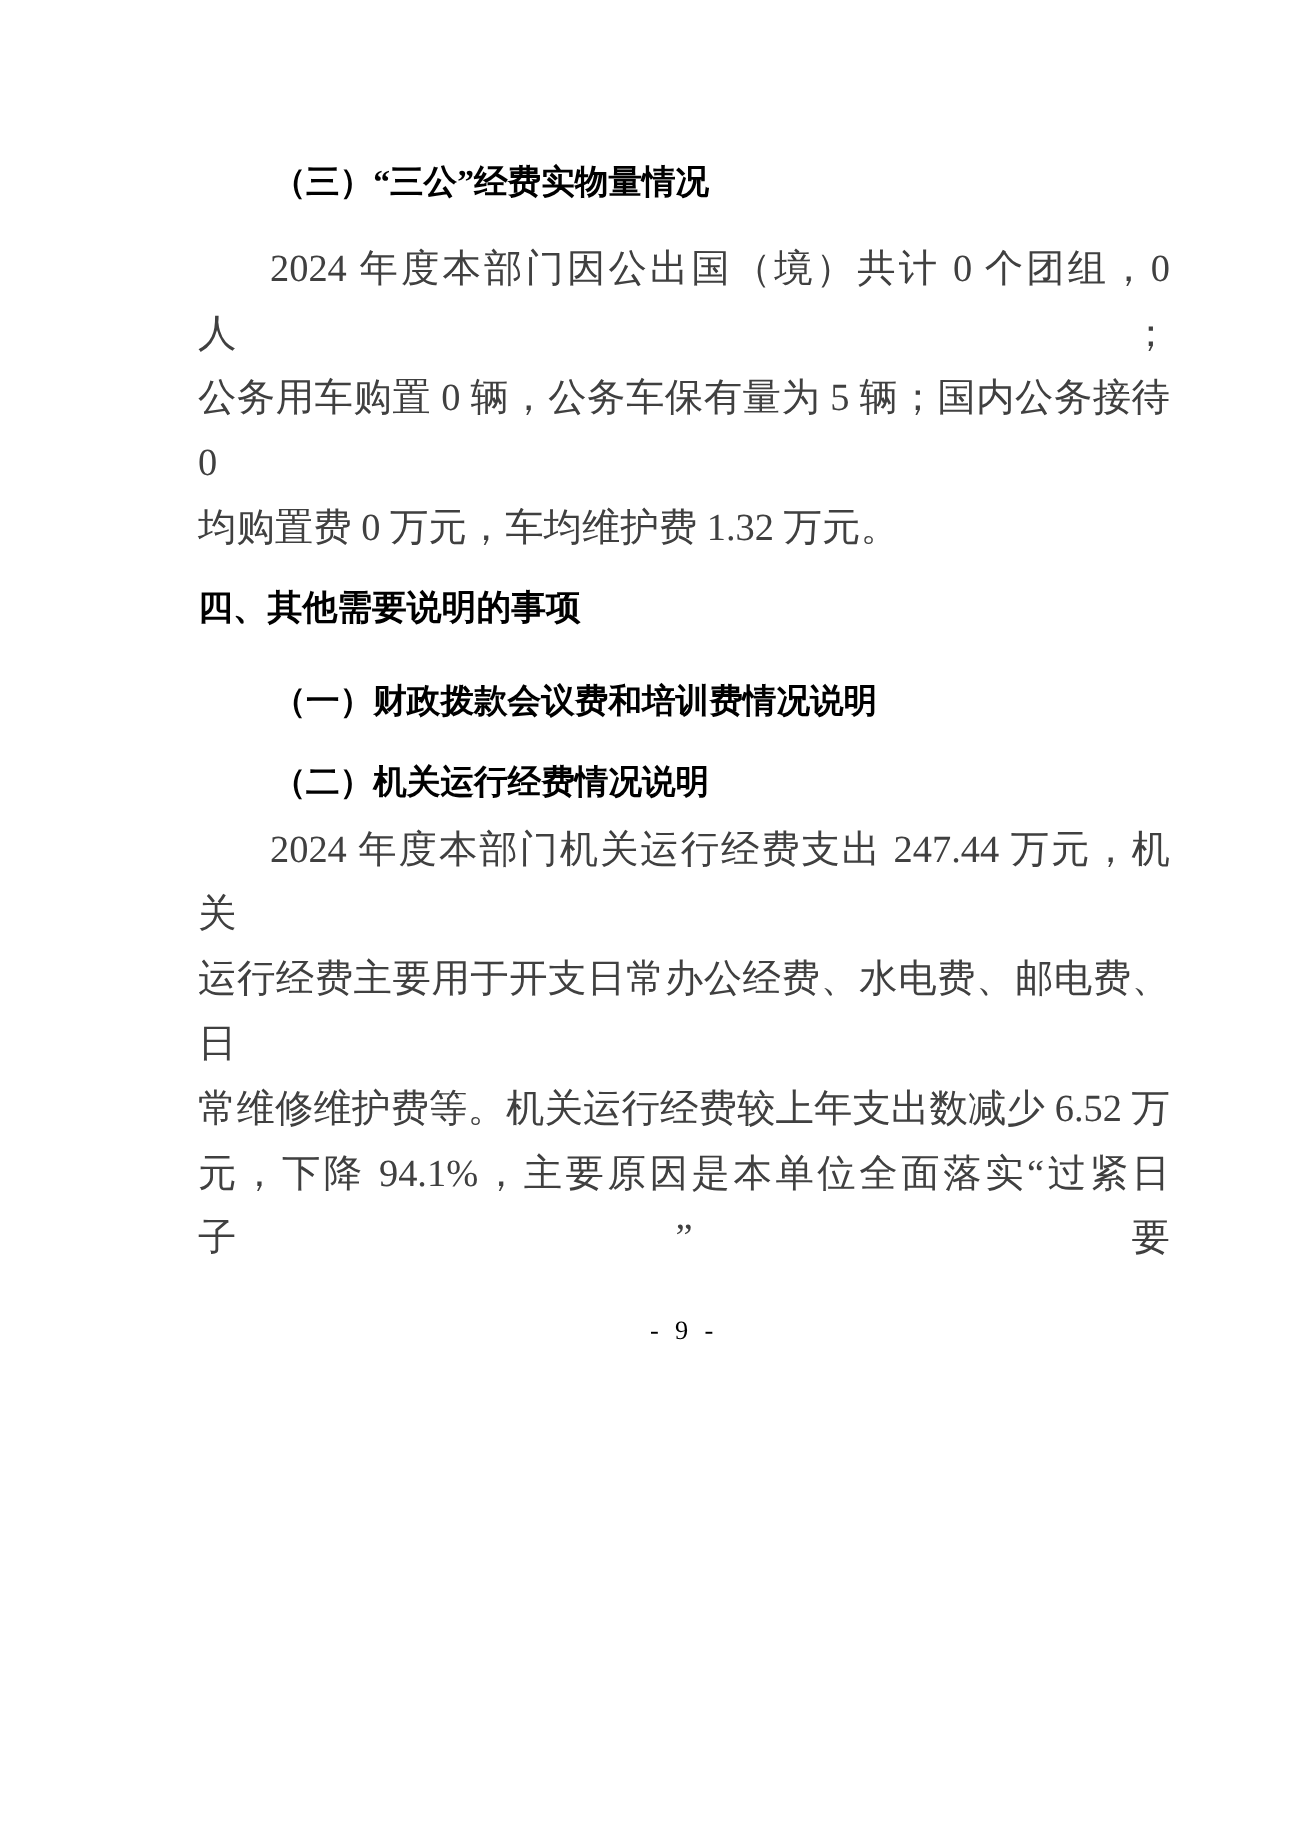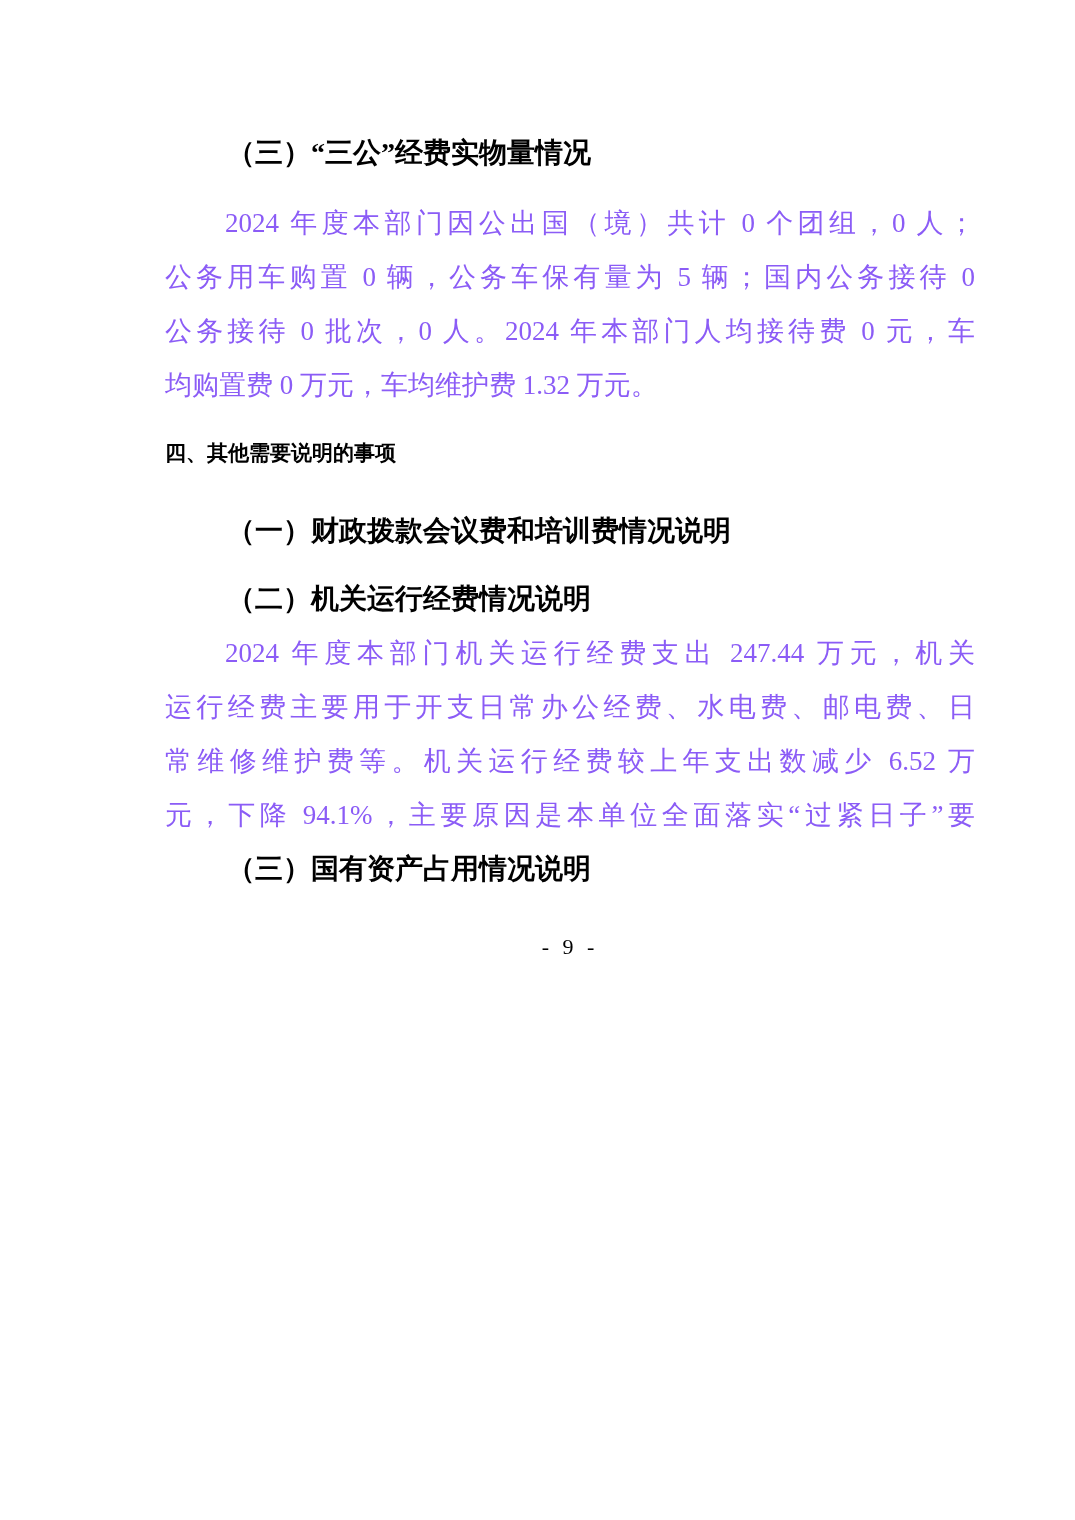--- a/index.html
+++ b/index.html
@@ -12,41 +12,41 @@
     position: relative;
     width: 1075px;
     height: 1520px;
     background: #ffffff;
     box-sizing: border-box;
     padding: 126px 100px 0 165px;
     font-family: "Liberation Serif", serif;
     overflow: hidden;
   }
   .line {
-    font-size: 27px;
+    font-size: 32px;
     line-height: 54px;
     text-align: justify;
-    color: #8b5cf6;
+    color: #404040;
     font-family: Liberation Serif, serif;
   }
   .fill {
     text-align-last: justify;
   }
   .first {
     text-indent: 60px;
   }
   .sub-heading {
     font-size: 28px;
     line-height: 54px;
     font-weight: bold;
     text-indent: 62px;
     font-family: "Liberation Serif", serif;
   }
   .chapter-heading {
-    font-size: 21px;
+    font-size: 29px;
     line-height: 54px;
     font-weight: bold;
     font-family: "Liberation Sans", sans-serif;
   }
   .mb-sm { margin-bottom: 16px; }
   .chapter-heading.spaced { margin-top: 14px; margin-bottom: 24px; }
   .sub-heading.spaced { margin-bottom: 14px; }
   .page-footer {
     margin-top: 36px;
     text-align: center;
@@ -59,36 +59,34 @@
 </head>
 <body>
 
 <div class="page">
 
   <div class="sub-heading mb-sm">（三）“三公”经费实物量情况</div>
 
   <div>
     <div class="line fill first">2024 年度本部门因公出国（境）共计 0 个团组，0 人；</div>
     <div class="line fill">公务用车购置 0 辆，公务车保有量为 5 辆；国内公务接待 0</div>
-    <div class="line fill">公务接待 0 批次，0 人。2024 年本部门人均接待费 0 元，车</div>
     <div class="line">均购置费 0 万元，车均维护费 1.32 万元。</div>
   </div>
 
   <div class="chapter-heading spaced">四、其他需要说明的事项</div>
 
   <div class="sub-heading spaced">（一）财政拨款会议费和培训费情况说明</div>
 
 
   <div class="sub-heading">（二）机关运行经费情况说明</div>
 
   <div>
     <div class="line fill first">2024 年度本部门机关运行经费支出 247.44 万元，机关</div>
     <div class="line fill">运行经费主要用于开支日常办公经费、水电费、邮电费、日</div>
     <div class="line fill">常维修维护费等。机关运行经费较上年支出数减少 6.52 万</div>
     <div class="line fill">元，下降 94.1%，主要原因是本单位全面落实“过紧日子”要</div>
   </div>
 
-  <div class="sub-heading">（三）国有资产占用情况说明</div>
 
 
   <div class="page-footer">- 9 -</div>
 
 </div>
 
 </body></html>

